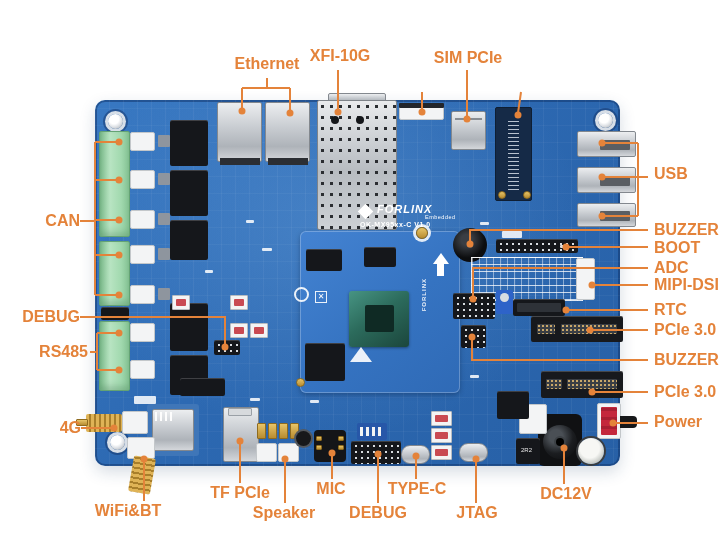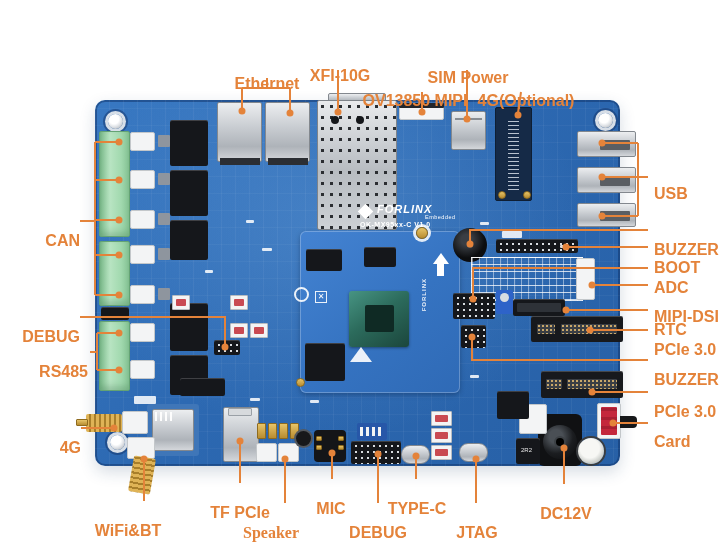--- a/index.html
+++ b/index.html
@@ -69,21 +69,21 @@
   .logosub{font-size:5.5px;letter-spacing:.5px;}
   .model{font-size:7px;font-weight:bold;letter-spacing:.5px;}
   .verttext{writing-mode:vertical-rl;transform:rotate(180deg);font-size:6px;font-weight:bold;letter-spacing:1px;color:rgba(255,255,255,.9);}
   .chiptext{font-size:6px;color:rgba(255,255,255,.9);}
 
   
   .arrowhead{width:0;height:0;border-left:8px solid rgba(0,0,0,0);border-right:8px solid rgba(0,0,0,0);border-bottom:11px solid #fff;}
   .arrowstem{width:7px;height:13px;background:#fff;}
 
   
-  .lbl{position:absolute;z-index:6;font-size:16px;font-weight:600;color:var(--accent);white-space:nowrap;margin-top:20px;}
+  .lbl{position:absolute;z-index:6;font-size:16px;font-weight:600;color:var(--accent);white-space:nowrap;}
   .lbl.center{transform:translateX(-50%);}
   svg.leads{position:absolute;left:0;top:0;z-index:5;}
 </style>
 </head>
 <body>
 
 <div class="stage">
 
   <div class="board"></div>
   <div class="som"></div>
@@ -378,41 +378,39 @@
         <circle cx="332" cy="453" r="3.5"></circle>
       <circle cx="378" cy="454" r="3.5"></circle>
         <circle cx="416" cy="456" r="3.5"></circle>
       <circle cx="476" cy="459" r="3.5"></circle>
         <circle cx="564" cy="448" r="3.5"></circle>
     </g>
   </svg>
 
   <span class="lbl center" style="left:267px;top:55px;">Ethernet</span>
   <span class="lbl center" style="left:340px;top:47px;">XFI-10G</span>
-  <span class="lbl center" style="left:415px;top:72px;">OV13850 MIPI</span>
-  <span class="lbl center" style="left:468px;top:49px;">SIM Power</span>
-  <span class="lbl center" style="left:526px;top:72px;">4G(Optional)</span>
+  <span class="lbl center" style="left:468px;top:49px;">SIM PCIe</span>
 
   <span class="lbl" style="left:654px;top:165px;">USB</span>
   <span class="lbl" style="left:654px;top:221px;">BUZZER</span>
   <span class="lbl" style="left:654px;top:239px;">BOOT</span>
   <span class="lbl" style="left:654px;top:259px;">ADC</span>
-  <span class="lbl" style="left:654px;top:288px;">MIPI-DSI</span>
+  <span class="lbl" style="left:654px;top:276px;">MIPI-DSI</span>
   <span class="lbl" style="left:654px;top:301px;">RTC</span>
   <span class="lbl" style="left:654px;top:321px;">PCIe 3.0</span>
   <span class="lbl" style="left:654px;top:351px;">BUZZER</span>
   <span class="lbl" style="left:654px;top:383px;">PCIe 3.0</span>
-  <span class="lbl" style="left:654px;top:413px;">Card</span>
+  <span class="lbl" style="left:654px;top:413px;">Power</span>
 
   <span class="lbl" style="right:640px;top:212px;">CAN</span>
   <span class="lbl" style="right:640px;top:308px;">DEBUG</span>
   <span class="lbl" style="right:632px;top:343px;">RS485</span>
   <span class="lbl" style="right:639px;top:419px;">4G</span>
 
   <span class="lbl center" style="left:128px;top:502px;">WiFi&amp;BT</span>
   <span class="lbl center" style="left:240px;top:484px;">TF PCIe</span>
-  <span class="lbl center" style="left:271px;top:504px;font-family:Liberation Serif, serif;">Speaker</span>
+  <span class="lbl center" style="left:284px;top:504px;">Speaker</span>
   <span class="lbl center" style="left:331px;top:480px;">MIC</span>
   <span class="lbl center" style="left:378px;top:504px;">DEBUG</span>
   <span class="lbl center" style="left:417px;top:480px;">TYPE-C</span>
   <span class="lbl center" style="left:477px;top:504px;">JTAG</span>
   <span class="lbl center" style="left:566px;top:485px;">DC12V</span>
 </div>
 
 </body></html>

